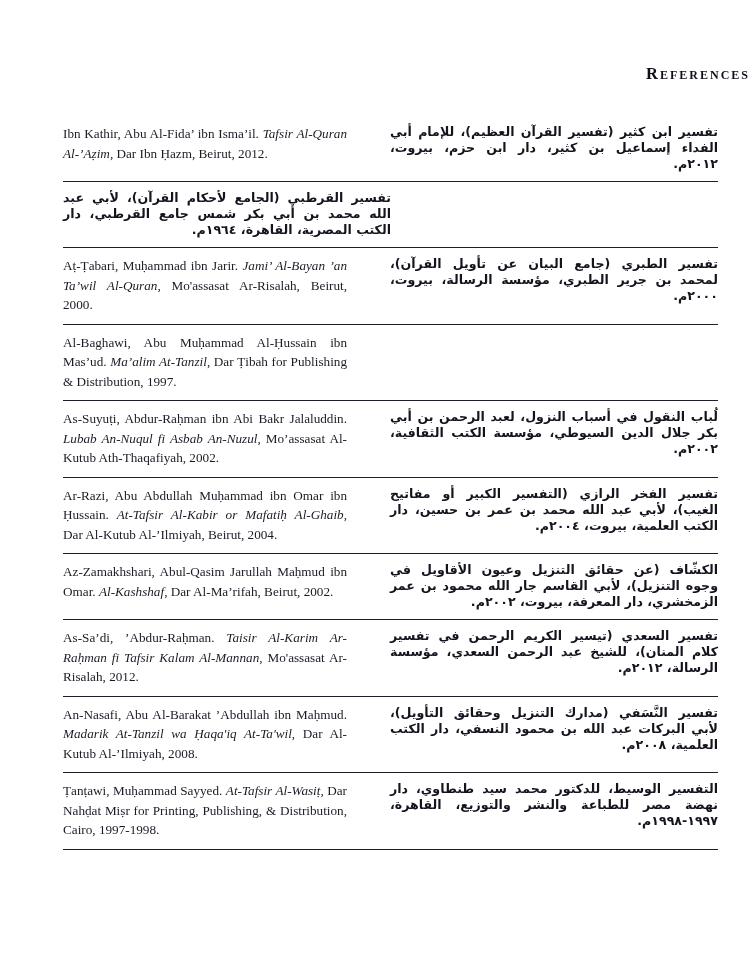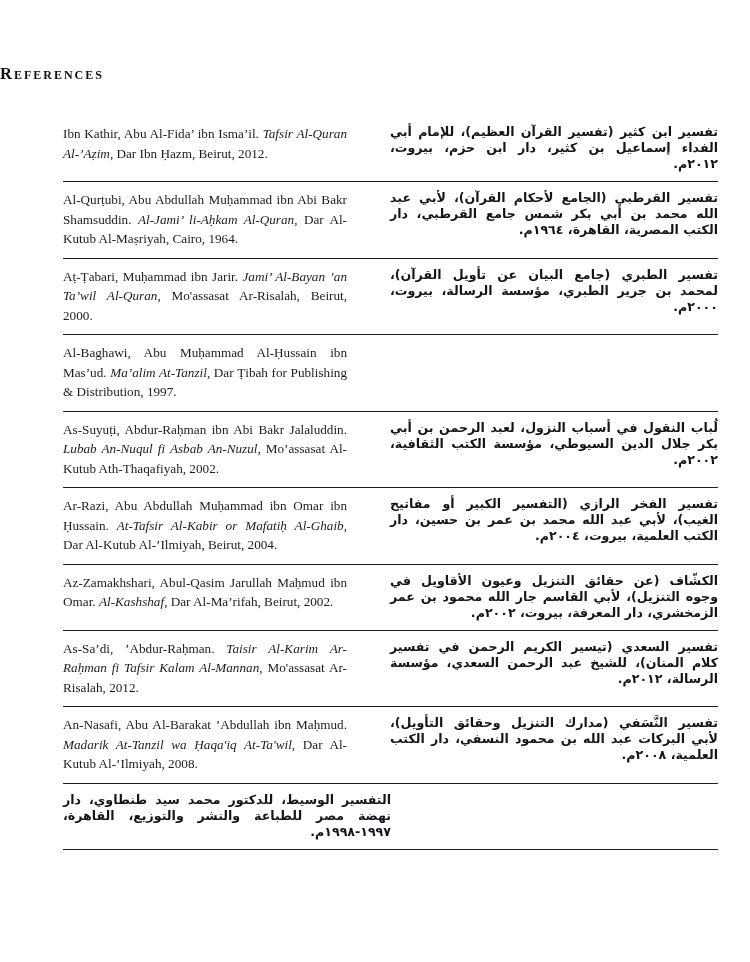--- a/index.html
+++ b/index.html
@@ -2,21 +2,21 @@
 <html lang="en"><head>
 <meta charset="utf-8">
 <style>
   html,body { margin:0; padding:0; background:#e8e8e8; }
   .page {
     width:750px; height:962px; margin:0 auto; background:#ffffff;
     position:relative; box-sizing:border-box; overflow:hidden;
     font-family:"Liberation Serif","DejaVu Serif",serif;
   }
   .page-title {
-    padding-top:64px; text-align:left;
+    padding-top:64px; text-align:right;
     font-family:"Liberation Serif","DejaVu Serif",serif;
     font-variant:small-caps; font-weight:600; font-size:16.5px;
     letter-spacing:2px; color:#10101a;
   }
   .ref-table { margin:32px 32px 0 63px; }
   .ref-row {
     display:flex; justify-content:space-between; align-items:flex-start;
     border-bottom:1.3px solid #1f1f2a; padding:8px 0 9px 0;
   }
   .cell-en {
@@ -39,21 +39,20 @@
 
   <div class="page-title">References</div>
 
   <div class="ref-table">
     <div class="ref-row">
       <div class="cell-en">Ibn Kathir, Abu Al-Fida’ ibn Isma’il. <em>Tafsir Al-Quran Al-’Aẓim</em>, Dar Ibn Ḥazm, Beirut, 2012.</div>
       <div class="cell-ar">تفسير ابن كثير (تفسير القرآن العظيم)، للإمام أبي الفداء إسماعيل بن كثير، دار ابن حزم، بيروت، ٢٠١٢م.</div>
     </div>
 
     <div class="ref-row">
-      <div class="cell-en">Al-Qurṭubi, Abu Abdullah Muḥammad ibn Abi Bakr Shamsuddin. <em>Al-Jami’ li-Aḥkam Al-Quran</em>, Dar Al-Kutub Al-Maṣriyah, Cairo, 1964.</div>
       <div class="cell-ar">تفسير القرطبي (الجامع لأحكام القرآن)، لأبي عبد الله محمد بن أبي بكر شمس جامع القرطبي، دار الكتب المصرية، القاهرة، ١٩٦٤م.</div>
     </div>
 
     <div class="ref-row">
       <div class="cell-en">Aṭ-Ṭabari, Muḥammad ibn Jarir. <em>Jami’ Al-Bayan ’an Ta’wil Al-Quran</em>, Mo'assasat Ar-Risalah, Beirut, 2000.</div>
       <div class="cell-ar">تفسير الطبري (جامع البيان عن تأويل القرآن)، لمحمد بن جرير الطبري، مؤسسة الرسالة، بيروت، ٢٠٠٠م.</div>
     </div>
 
     <div class="ref-row">
       <div class="cell-en">Al-Baghawi, Abu Muḥammad Al-Ḥussain ibn Mas’ud. <em>Ma’alim At-Tanzil</em>, Dar Ṭibah for Publishing &amp; Distribution, 1997.</div>
@@ -78,18 +77,19 @@
       <div class="cell-en">As-Sa’di, ’Abdur-Raḥman. <em>Taisir Al-Karim Ar-Raḥman fi Tafsir Kalam Al-Mannan</em>, Mo'assasat Ar-Risalah, 2012.</div>
       <div class="cell-ar">تفسير السعدي (تيسير الكريم الرحمن في تفسير كلام المنان)، للشيخ عبد الرحمن السعدي، مؤسسة الرسالة، ٢٠١٢م.</div>
     </div>
 
     <div class="ref-row">
       <div class="cell-en">An-Nasafi, Abu Al-Barakat ’Abdullah ibn Maḥmud. <em>Madarik At-Tanzil wa Ḥaqa'iq At-Ta'wil</em>, Dar Al-Kutub Al-’Ilmiyah, 2008.</div>
       <div class="cell-ar">تفسير النَّسَفي (مدارك التنزيل وحقائق التأويل)، لأبي البركات عبد الله بن محمود النسفي، دار الكتب العلمية، ٢٠٠٨م.</div>
     </div>
 
     <div class="ref-row">
+      <div class="cell-en">Ṭanṭawi, Muḥammad Sayyed. <em>At-Tafsir Al-Wasiṭ</em>, Dar Nahḍat Miṣr for Printing, Publishing, &amp; Distribution, Cairo, 1997-1998.</div>
       <div class="cell-ar">التفسير الوسيط، للدكتور محمد سيد طنطاوي، دار نهضة مصر للطباعة والنشر والتوزيع، القاهرة، ١٩٩٧-١٩٩٨م.</div>
     </div>
 
   </div>
 
 </div>
 
 </body></html>

